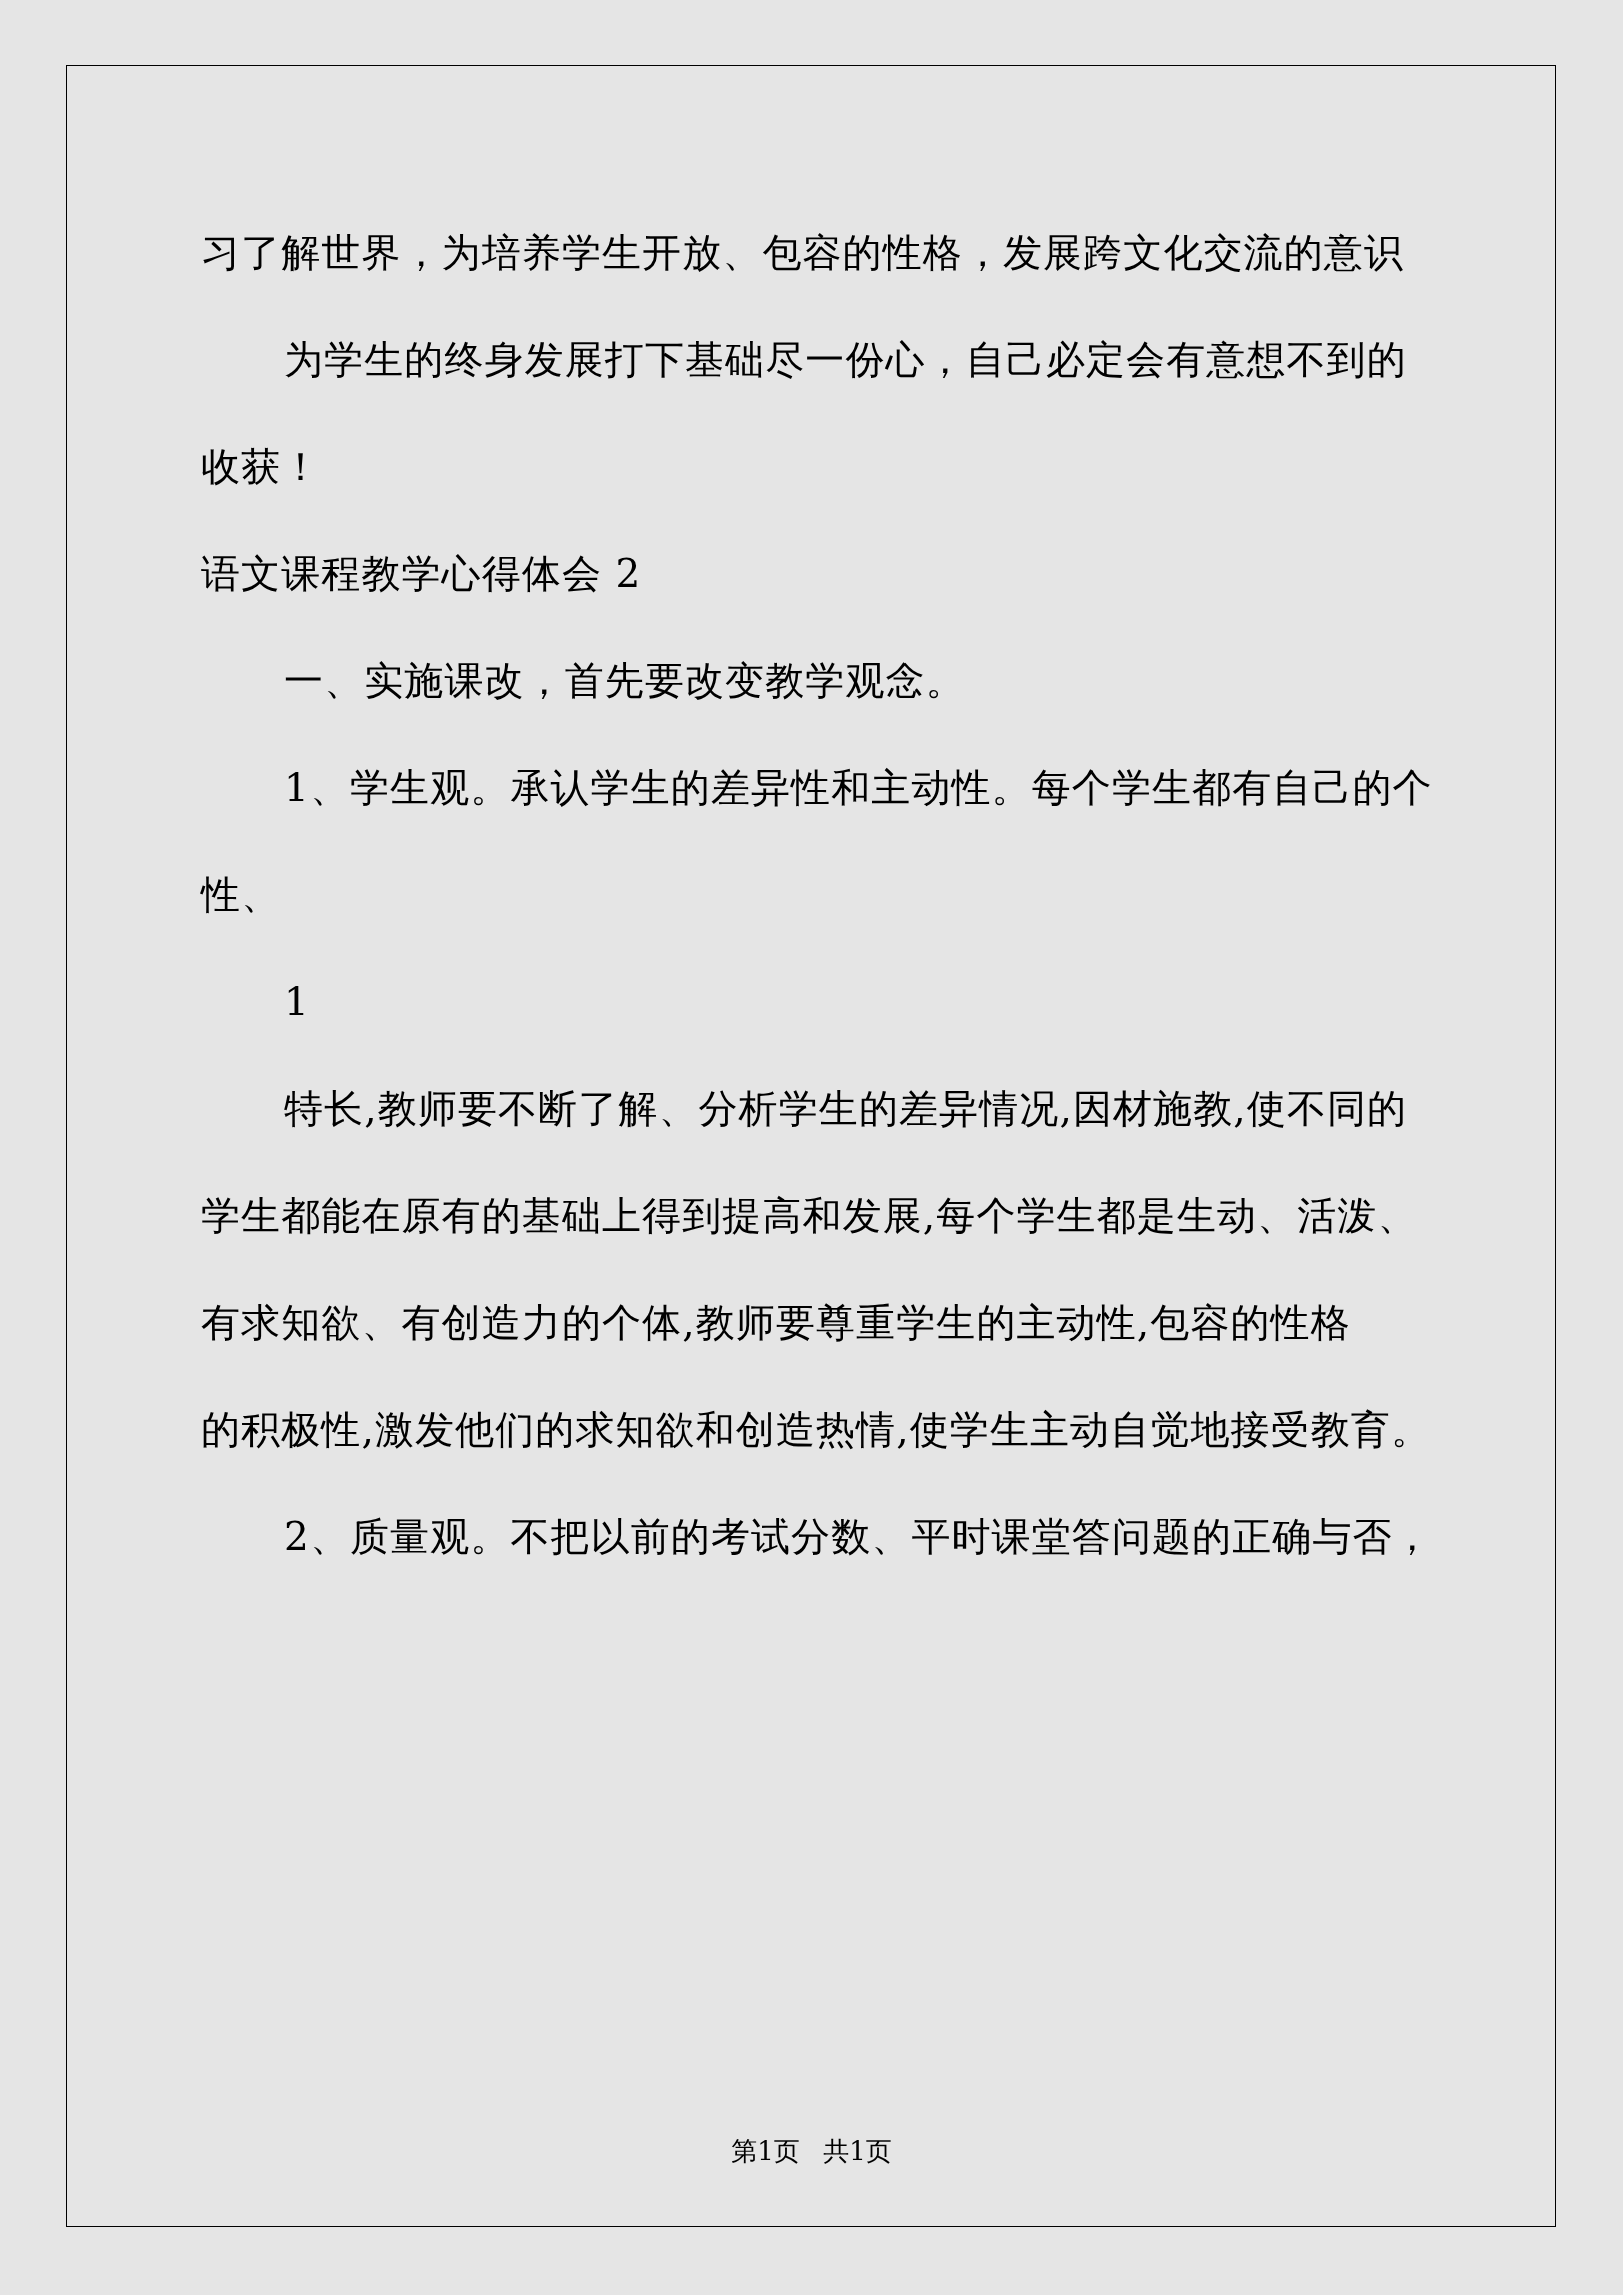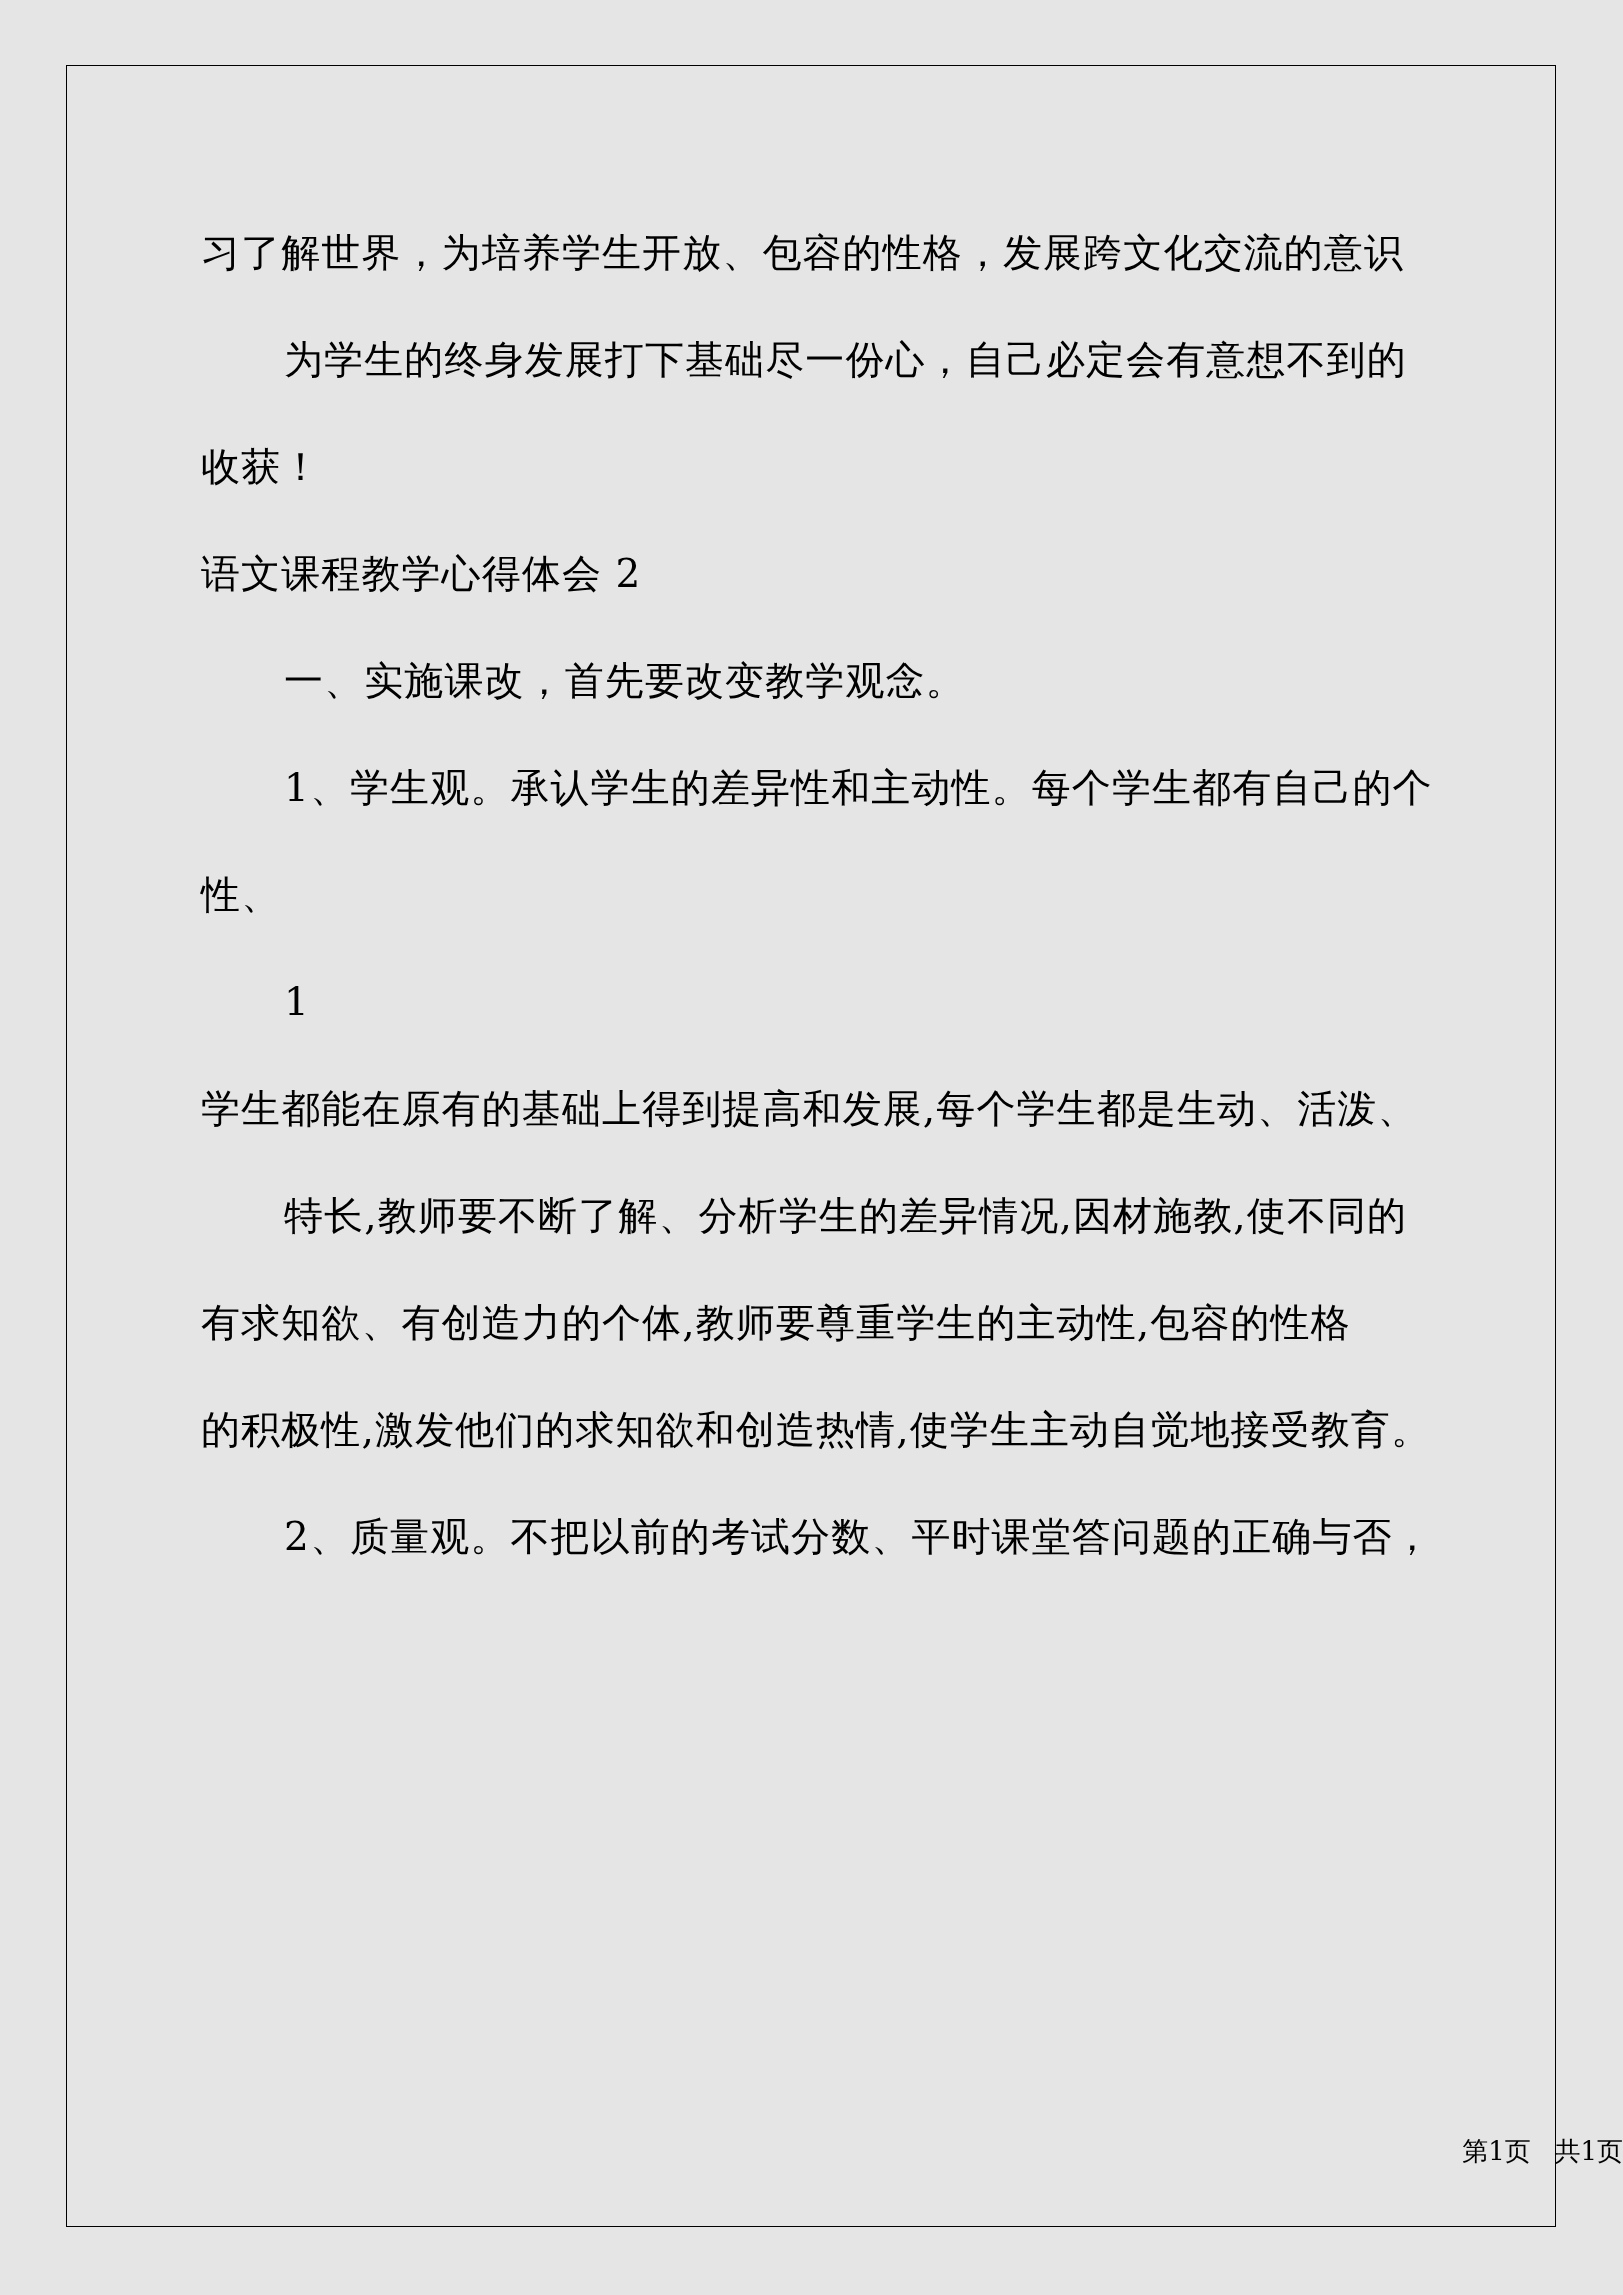--- a/index.html
+++ b/index.html
@@ -41,21 +41,21 @@
   .line.indent {
     padding-left: 83px;
   }
   .page-footer {
     position: absolute;
     left: 0;
     top: 2132px;
     width: 1623px;
     height: 39px;
     line-height: 39px;
-    text-align: right;
+    text-align: center;
     font-size: 26px;
     font-family: "DejaVu Serif", "Liberation Serif", serif;
     color: #000000;
   }
   .page-footer .footer-gap {
     display: inline-block;
     width: 23.6px;
   }
 </style>
 </head>
@@ -67,22 +67,22 @@
 
   <div class="text-block">
     <div class="line">习了解世界，为培养学生开放、包容的性格，发展跨文化交流的意识</div>
     <div class="line indent">为学生的终身发展打下基础尽一份心，自己必定会有意想不到的</div>
     <div class="line">收获！</div>
     <div class="line">语文课程教学心得体会 2</div>
     <div class="line indent">一、实施课改，首先要改变教学观念。</div>
     <div class="line indent">1、学生观。承认学生的差异性和主动性。每个学生都有自己的个</div>
     <div class="line">性、</div>
     <div class="line indent">1</div>
+    <div class="line indent">特长,教师要不断了解、分析学生的差异情况,因材施教,使不同的</div>
     <div class="line">学生都能在原有的基础上得到提高和发展,每个学生都是生动、活泼、</div>
-    <div class="line indent">特长,教师要不断了解、分析学生的差异情况,因材施教,使不同的</div>
     <div class="line">有求知欲、有创造力的个体,教师要尊重学生的主动性,包容的性格</div>
     <div class="line">的积极性,激发他们的求知欲和创造热情,使学生主动自觉地接受教育。</div>
     <div class="line indent">2、质量观。不把以前的考试分数、平时课堂答问题的正确与否，</div>
   </div>
 
   <div class="page-footer">
     <span>第1页</span><span class="footer-gap"></span><span>共1页</span>
   </div>
 
 </div>

